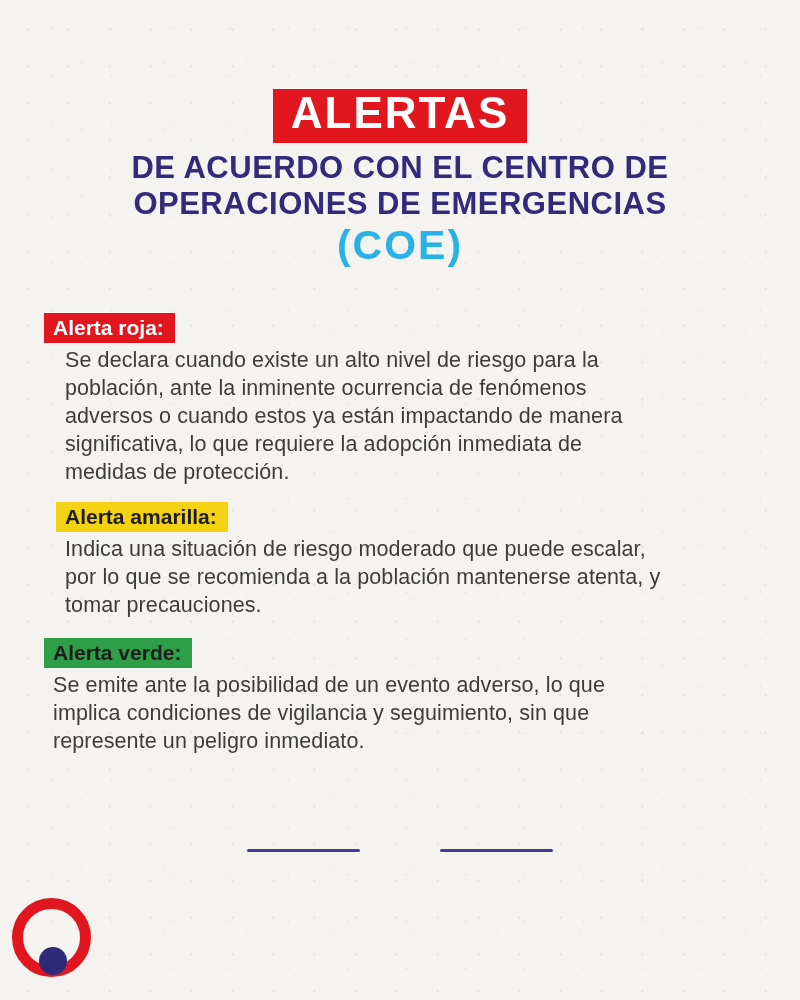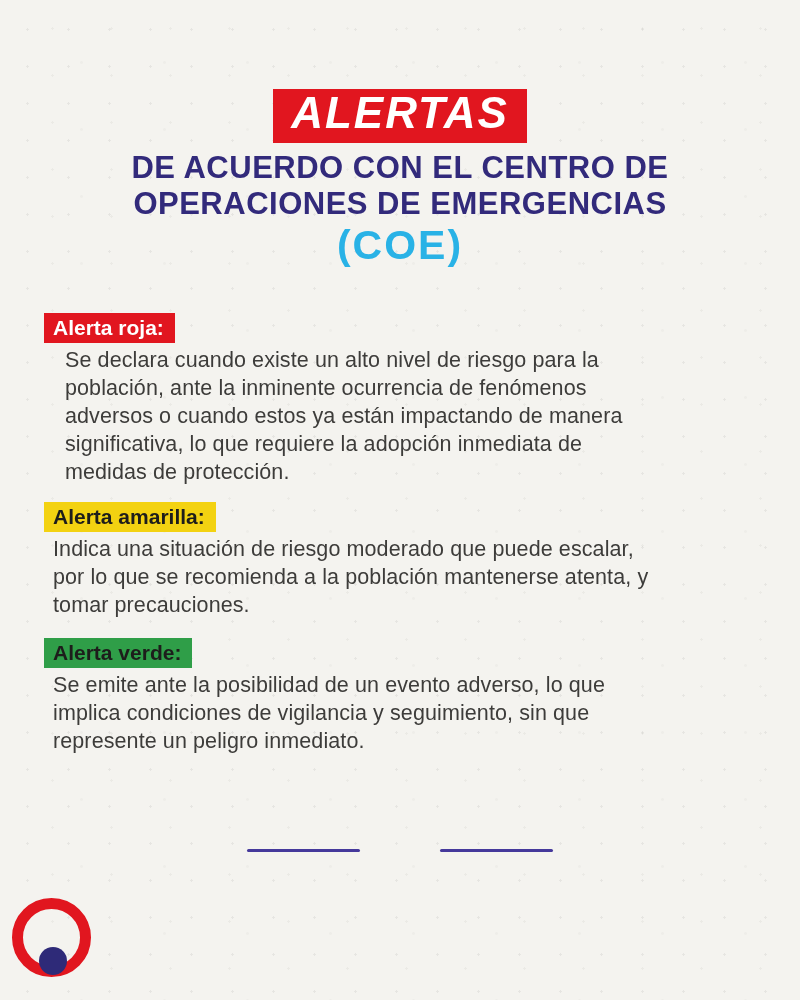--- a/index.html
+++ b/index.html
@@ -26,21 +26,20 @@
     top: 89px; left: 0; right: 0;
     text-align: center;
   }
   .title-banner {
     display: inline-block;
     font-size: 44px;
     font-weight: bold;
     letter-spacing: 2px;
     padding: 1px 18px 7px 18px;
     line-height: 46px;
-    font-style: italic;
   }
   .subtitle-line {
     font-size: 31px;
     font-weight: bold;
     letter-spacing: 0.5px;
     line-height: 36px;
   }
   .subtitle-line.first { margin-top: 7px; }
   .acronym {
     font-size: 41px;
@@ -52,21 +51,21 @@
 
   
   .sections {
     position: absolute;
     top: 313px;
     left: 53px;
     right: 23px;
   }
   .alert-section { margin: 0; padding: 0; }
   .alert-section.s1 { margin-bottom: 16px; }
-  .alert-section.s2 { margin-bottom: 19px; }
+  .alert-section.s2 { margin-bottom: 19px; margin-left: 12px; }
   .alert-label {
     display: inline-block;
     font-size: 21px;
     font-weight: bold;
     line-height: 22px;
     padding: 4px 11px 4px 9px;
     margin-left: -9px;
   }
   .alert-desc {
     margin: 3px 0 0 0;

